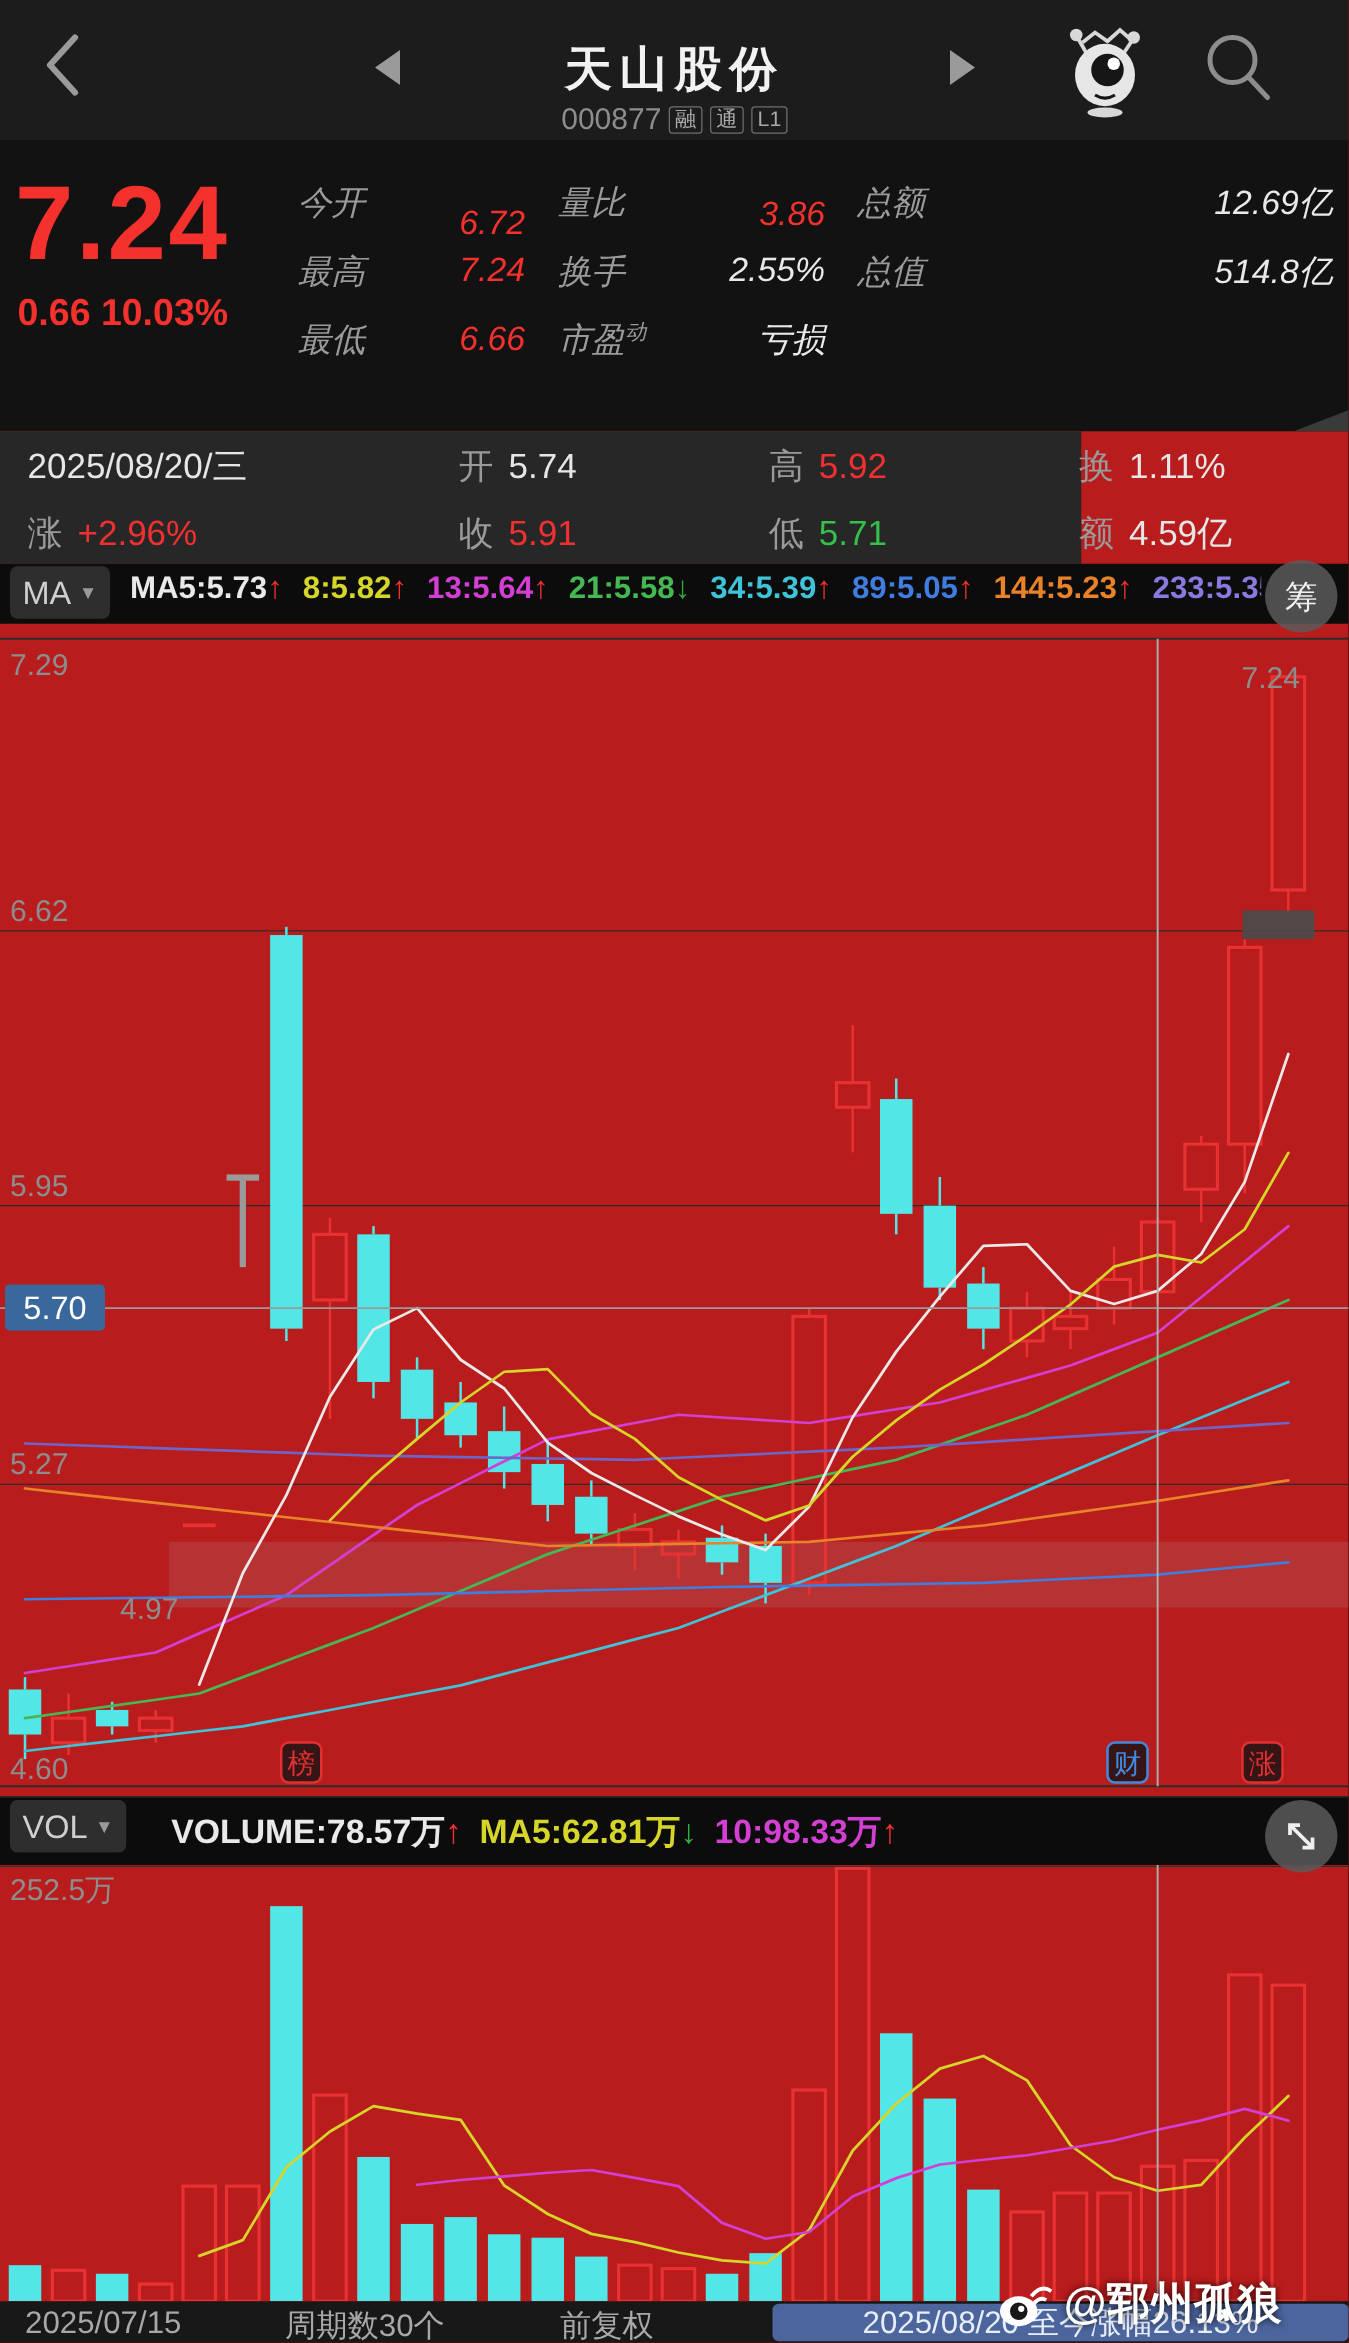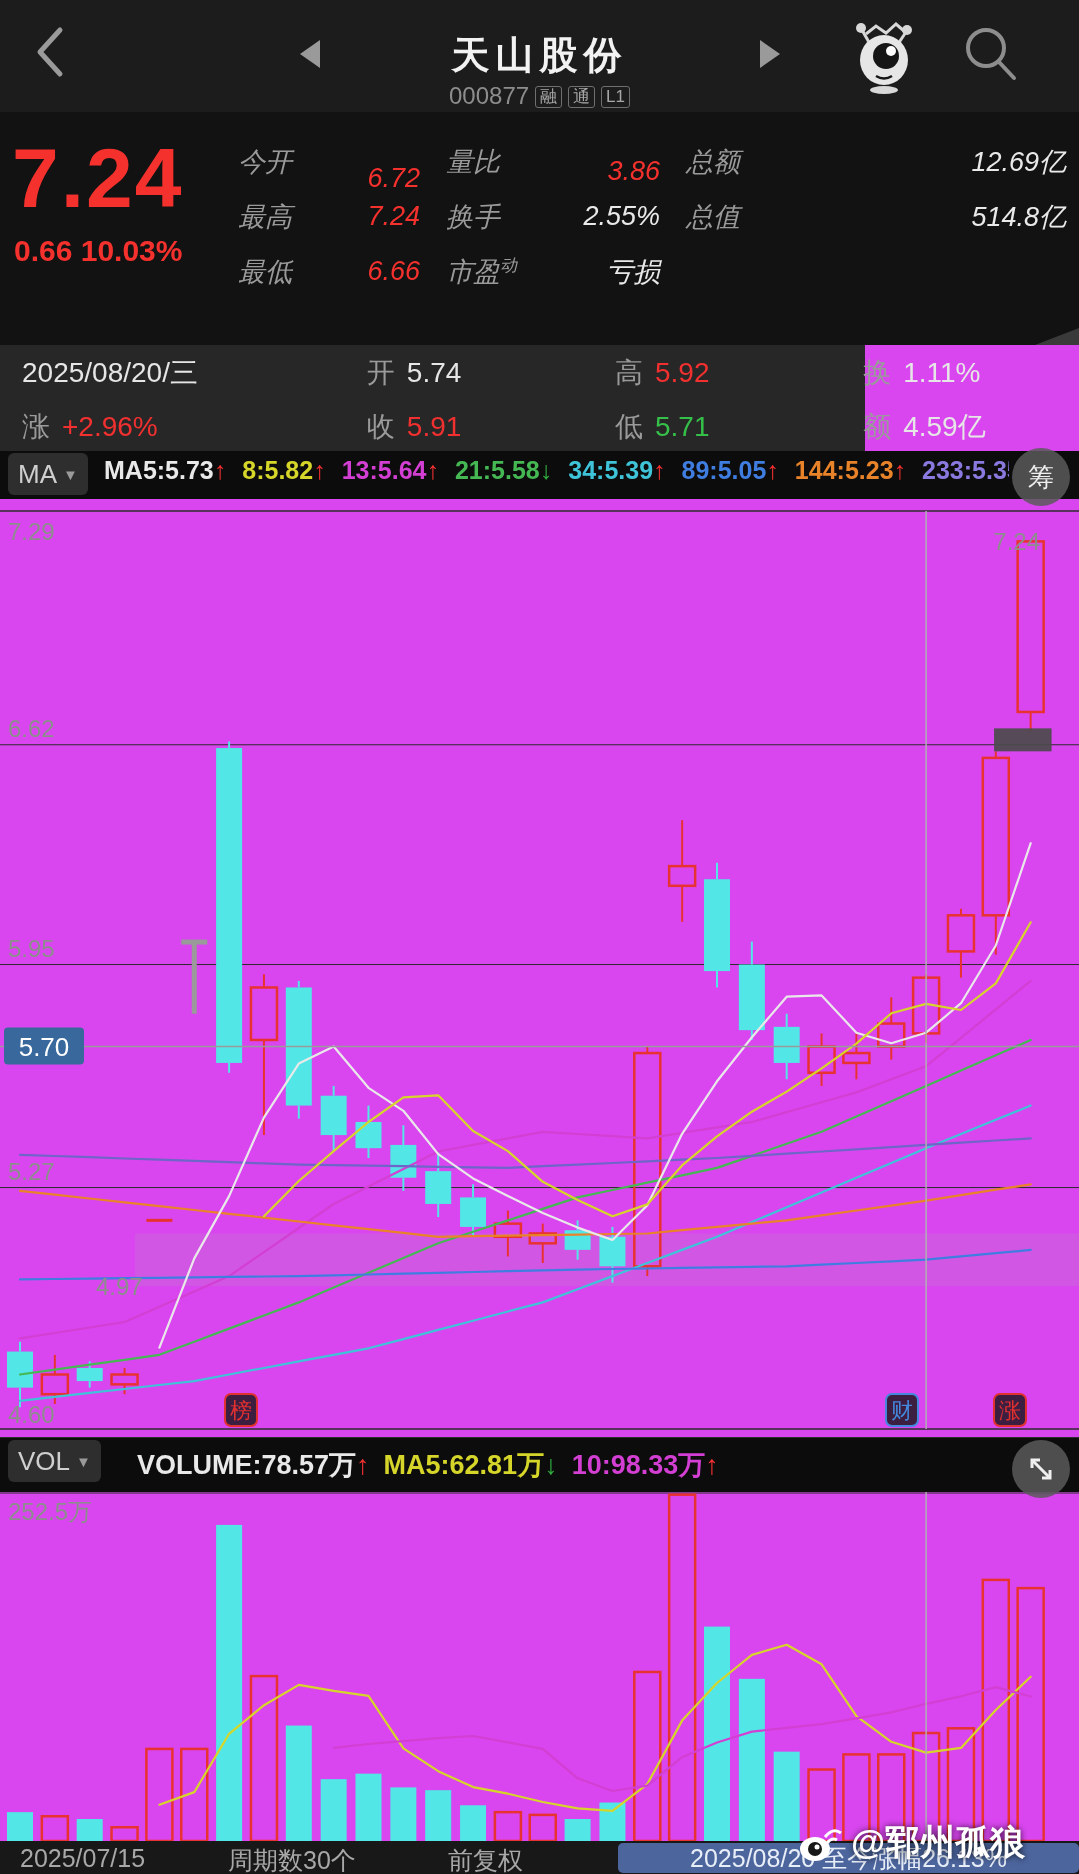--- a/index.html
+++ b/index.html
@@ -1,18 +1,18 @@
 <!DOCTYPE html>
 <html><head>
 <meta charset="utf-8">
 <style>
   * { margin:0; padding:0; box-sizing:border-box; }
   html,body { background:#000; }
   body { font-family:"Liberation Sans","DejaVu Sans",sans-serif; }
-  #app { position:relative; width:1079px; height:1874px; background:#d946ef; overflow:hidden; }
+  #app { position:relative; width:1079px; height:1874px; background:#b91c1c; overflow:hidden; }
 
   
   .header { position:absolute; left:0; top:0; width:1079px; height:112px; background:#1c1c1c; }
   .back { position:absolute; left:30px; top:24px; }
   .navtri { position:absolute; top:40px; width:0; height:0; border-style:solid; }
   .tri-left  { left:300px; border-width:14px 20px 14px 0; border-color:transparent #9a9a9a transparent transparent; }
   .tri-right { left:760px; border-width:14px 0 14px 20px; border-color:transparent transparent transparent #9a9a9a; }
   .title { position:absolute; left:0; right:0; top:30px; text-align:center; color:#f2f2f2; font-size:38px; font-weight:bold; letter-spacing:6px; }
   .subrow { position:absolute; left:0; right:0; top:82px; text-align:center; color:#8d8d8d; font-size:24px; }
   .tag { display:inline-block; border:1px solid #6f6f6f; color:#a8a8a8; font-size:17px; line-height:20px; padding:0 4px; border-radius:3px; margin-left:6px; vertical-align:2px; }

